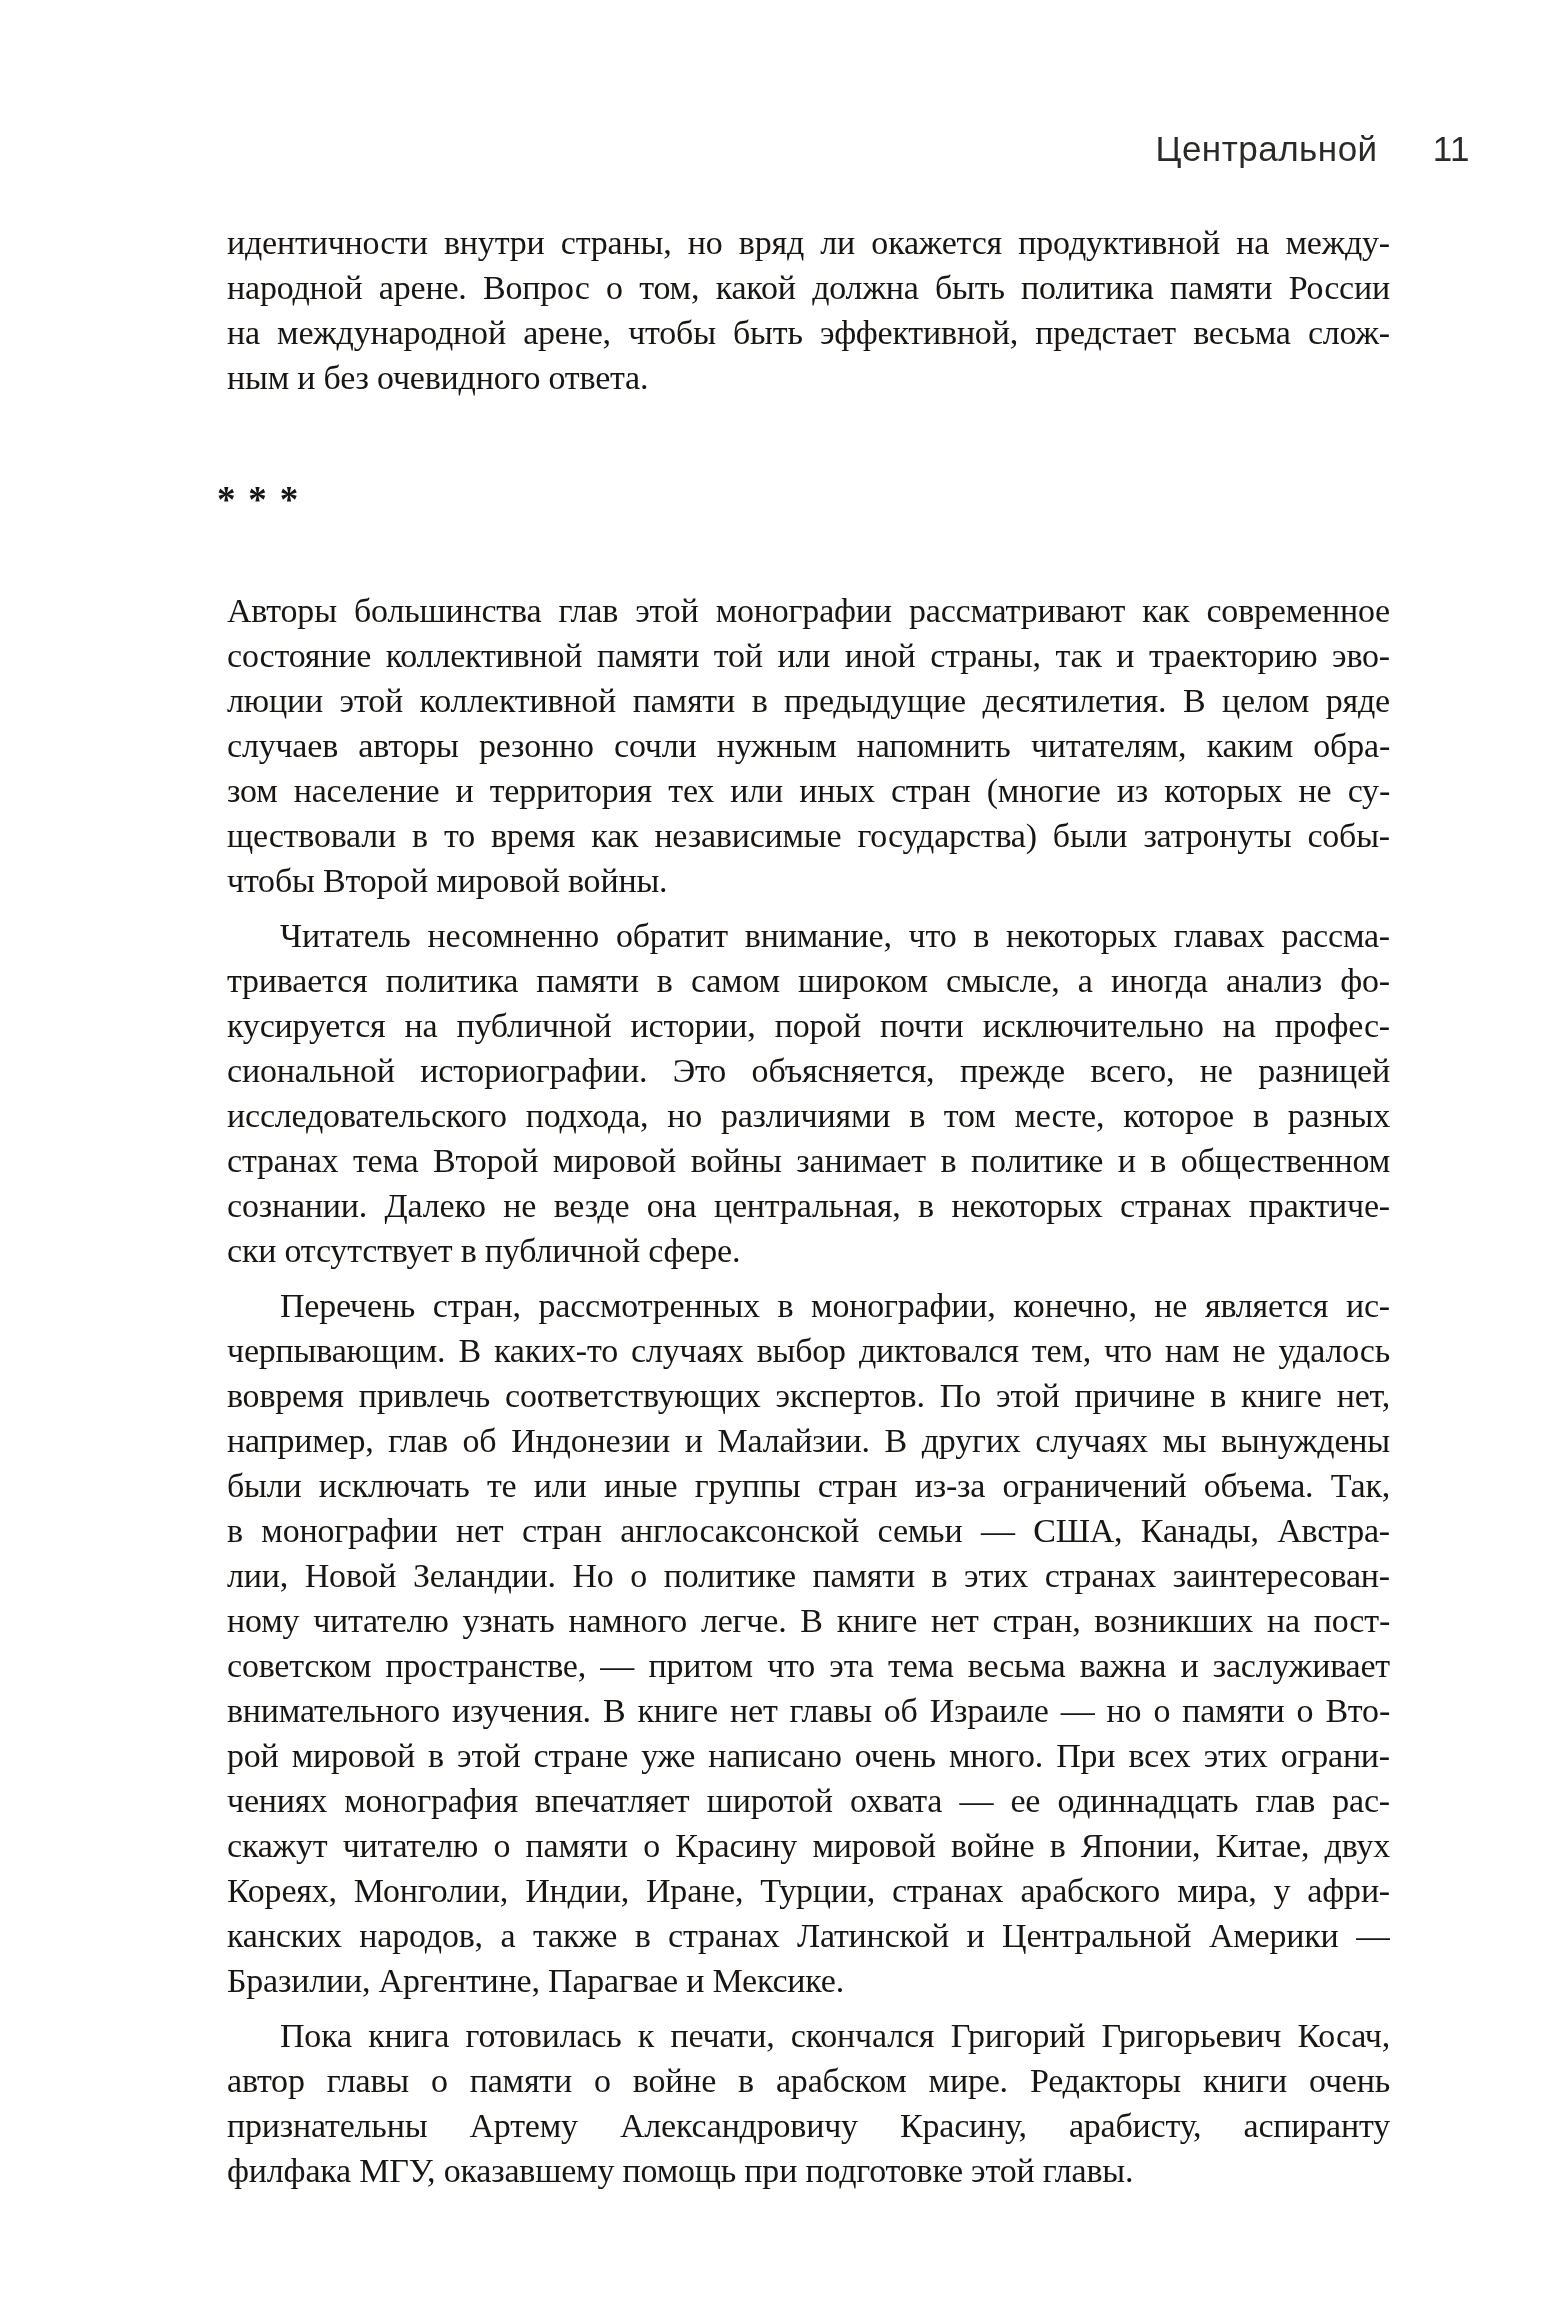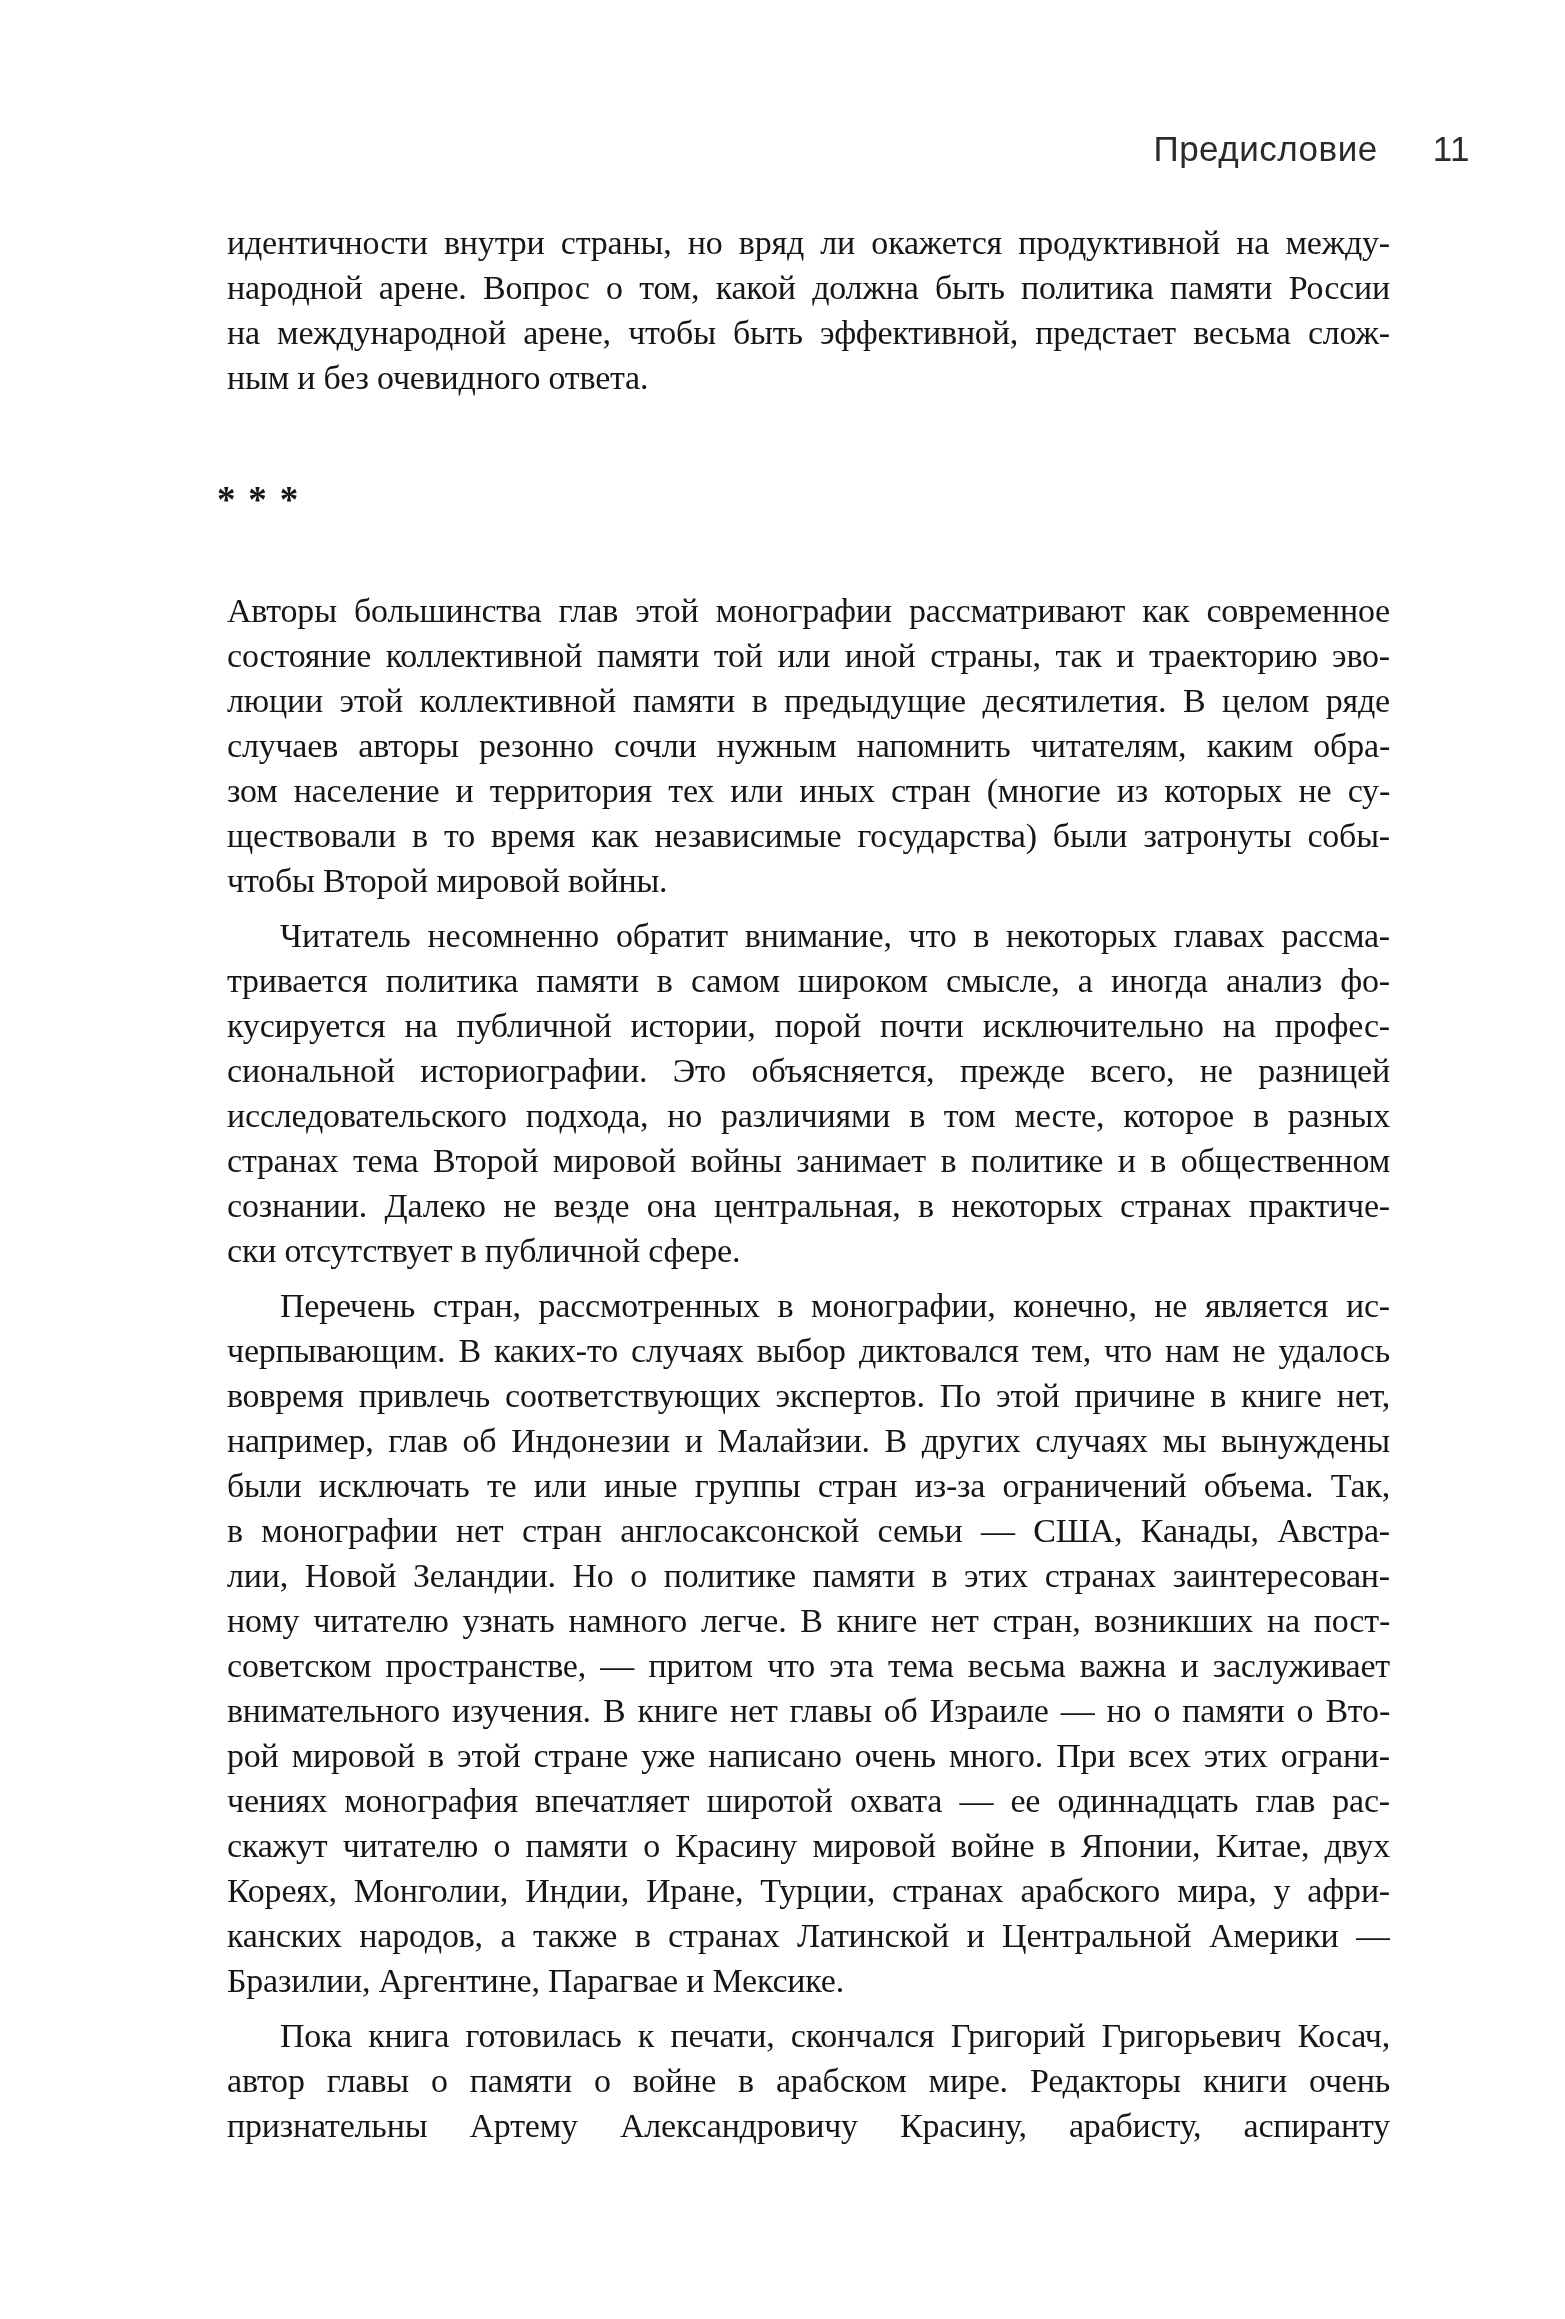--- a/index.html
+++ b/index.html
@@ -63,21 +63,21 @@
     letter-spacing: 1.8px;
     text-align: left;
   }
 </style>
 </head>
 <body>
 
 <div class="page">
 
   <div class="running-head">
-    <span>Предисловие</span>
+    <span>Центральной</span>
     <span>11</span>
   </div>
 
   <div class="page-body">
       <div class="paragraph">
         <div class="pline j">идентичности внутри страны, но вряд ли окажется продуктивной на между-</div>
         <div class="pline j">народной арене. Вопрос о том, какой должна быть политика памяти России</div>
         <div class="pline j">на международной арене, чтобы быть эффективной, предстает весьма слож-</div>
         <div class="pline last">ным и без очевидного ответа.</div>
       </div>
@@ -116,17 +116,18 @@
         <div class="pline j">чениях монография впечатляет широтой охвата — ее одиннадцать глав рас-</div>
         <div class="pline j">скажут читателю о памяти о Красину мировой войне в Японии, Китае, двух</div>
         <div class="pline j">Кореях, Монголии, Индии, Иране, Турции, странах арабского мира, у афри-</div>
         <div class="pline j">канских народов, а также в странах Латинской и Центральной Америки —</div>
         <div class="pline last">Бразилии, Аргентине, Парагвае и Мексике.</div>
       </div>
       <div class="paragraph">
         <div class="pline j indent">Пока книга готовилась к печати, скончался Григорий Григорьевич Косач,</div>
         <div class="pline j">автор главы о памяти о войне в арабском мире. Редакторы книги очень</div>
         <div class="pline j">признательны Артему Александровичу Красину, арабисту, аспиранту</div>
+        <div class="pline last">филфака МГУ, оказавшему помощь при подготовке этой главы.</div>
       </div>
     </div>
 
 </div>
 
 
 </body></html>

